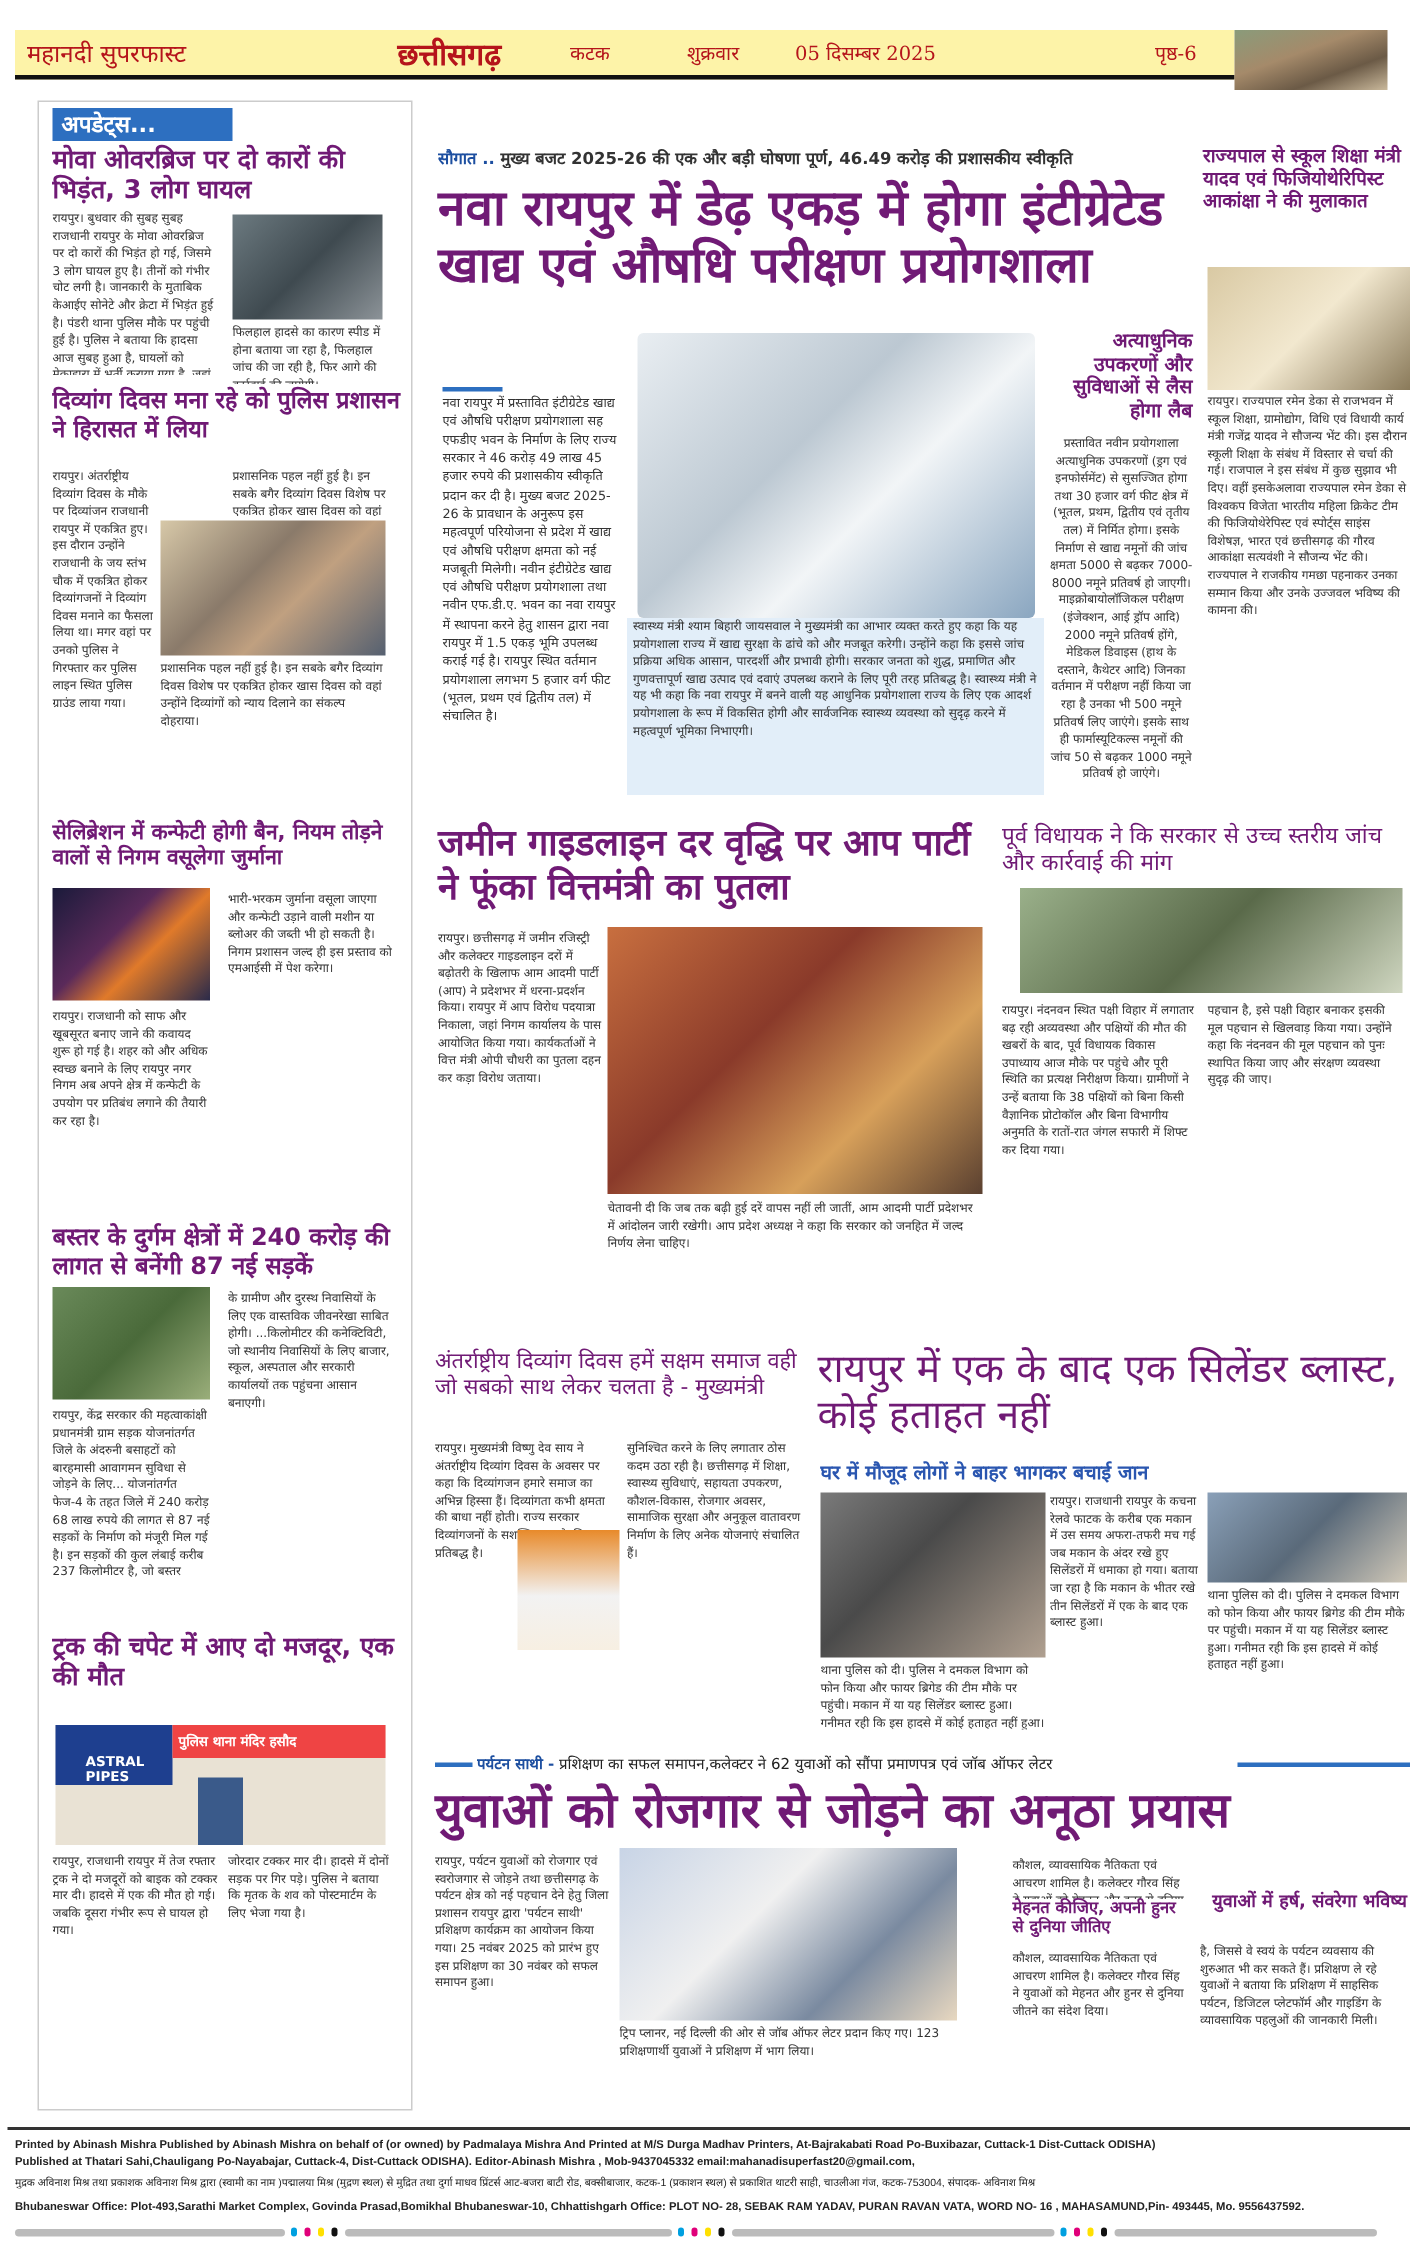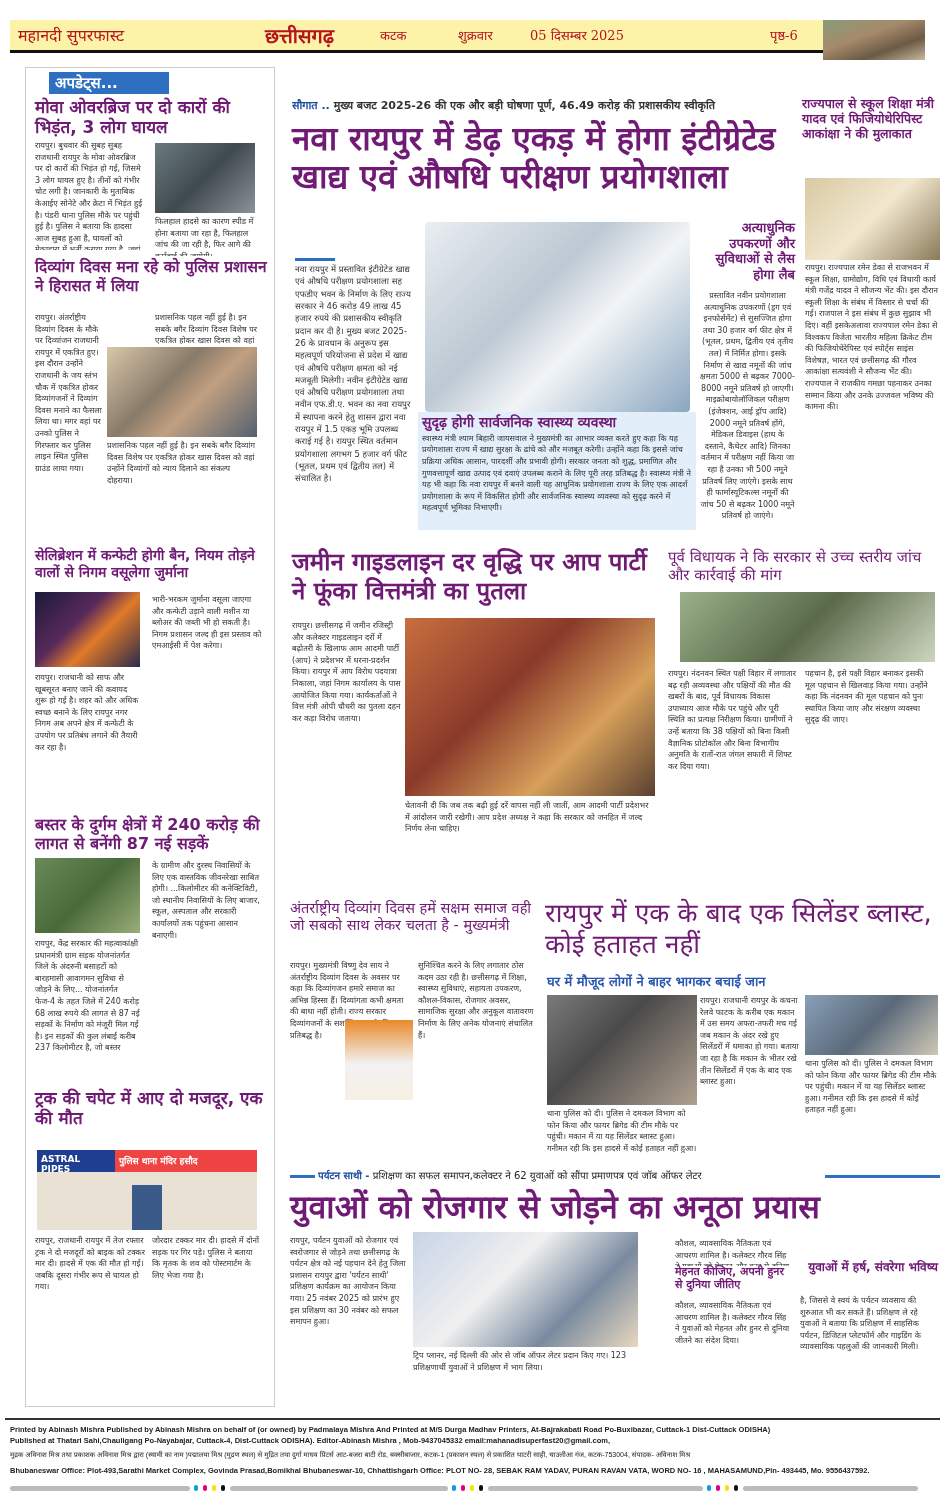--- a/index.html
+++ b/index.html
@@ -2,21 +2,21 @@
 <html><head>
 <meta charset="utf-8">
 <style>
   * { box-sizing: border-box; margin: 0; padding: 0; }
   body { width: 945px; height: 1499px; background: #fff; font-family: "DejaVu Sans", sans-serif; color: #222; position: relative; overflow: hidden; }
   .abs { position: absolute; }
   .masthead { left: 10px; top: 20px; width: 813px; height: 33px; background: #fdf3a8; border-bottom: 3px solid #111; display: flex; align-items: center; font-family: "DejaVu Serif", serif; color: #b5141b; }
   .masthead span { position: absolute; }
   .temple { left: 823px; top: 20px; width: 102px; height: 40px; background: linear-gradient(160deg, #8a9b7a, #a58a6a 40%, #6b5a46 70%, #c9b89b); }
   .col-left { left: 25px; top: 67px; width: 250px; height: 1340px; border: 1px solid #ccc; }
-  .updates-tag { left: 35px; top: 72px; width: 120px; height: 22px; background: #2d6fc0; color: #fff; font-weight: bold; font-size: 15px; padding-left: 6px; line-height: 22px; margin-left: 14px; }
+  .updates-tag { left: 35px; top: 72px; width: 120px; height: 22px; background: #2d6fc0; color: #fff; font-weight: bold; font-size: 15px; padding-left: 6px; line-height: 22px; }
   .hl { font-weight: bold; color: #701a75; line-height: 1.2; }
   .body-txt { font-size: 8px; line-height: 1.45; color: #333; overflow: hidden; }
   .photo { background: linear-gradient(135deg, #6c7a80, #3f4a50 50%, #8c9398); }
   .photo.warm { background: linear-gradient(135deg, #c86f3f, #8a3a2a 40%, #d7a05a 70%, #5a4030); }
   .photo.green { background: linear-gradient(135deg, #6a8a5a, #4a6a3a 50%, #9aae7a); }
   .photo.lab { background: linear-gradient(135deg, #e9eef2, #bcc8d2 40%, #f2f5f7 60%, #8aa6c0); }
   .photo.crowd { background: linear-gradient(135deg, #d7c8a8, #8a7a6a 40%, #c0a080 60%, #556070); }
   .photo.night { background: linear-gradient(135deg, #1a1a3a, #5a2a5a 40%, #e07a2a 60%, #2a2a4a); }
   .blue-txt { color: #1d4fa0; }
   .box-blue { background: #e2eef9; }
@@ -57,37 +57,36 @@
 <div class="abs body-txt" style="left:35px;top:672px;width:105px;height:130px;">रायपुर। राजधानी को साफ और खूबसूरत बनाए जाने की कवायद शुरू हो गई है। शहर को और अधिक स्वच्छ बनाने के लिए रायपुर नगर निगम अब अपने क्षेत्र में कन्फेटी के उपयोग पर प्रतिबंध लगाने की तैयारी कर रहा है।</div>
 <div class="abs body-txt" style="left:152px;top:594px;width:110px;height:210px;">भारी-भरकम जुर्माना वसूला जाएगा और कन्फेटी उड़ाने वाली मशीन या ब्लोअर की जब्ती भी हो सकती है। निगम प्रशासन जल्द ही इस प्रस्ताव को एमआईसी में पेश करेगा।</div>
 
 <div class="abs hl" style="left:35px;top:815px;width:235px;font-size:16px;">बस्तर के दुर्गम क्षेत्रों में 240 करोड़ की लागत से बनेंगी 87 नई सड़कें</div>
 <div class="abs photo green" style="left:35px;top:858px;width:105px;height:75px;"></div>
 <div class="abs body-txt" style="left:35px;top:938px;width:105px;height:140px;">रायपुर, केंद्र सरकार की महत्वाकांक्षी प्रधानमंत्री ग्राम सड़क योजनांतर्गत जिले के अंदरुनी बसाहटों को बारहमासी आवागमन सुविधा से जोड़ने के लिए... योजनांतर्गत फेज-4 के तहत जिले में 240 करोड़ 68 लाख रुपये की लागत से 87 नई सड़कों के निर्माण को मंजूरी मिल गई है। इन सड़कों की कुल लंबाई करीब 237 किलोमीटर है, जो बस्तर</div>
 <div class="abs body-txt" style="left:152px;top:860px;width:110px;height:218px;">के ग्रामीण और दुरस्थ निवासियों के लिए एक वास्तविक जीवनरेखा साबित होगी। ...किलोमीटर की कनेक्टिविटी, जो स्थानीय निवासियों के लिए बाजार, स्कूल, अस्पताल और सरकारी कार्यालयों तक पहुंचना आसान बनाएगी।</div>
 
 <div class="abs hl" style="left:35px;top:1088px;width:235px;font-size:17px;">ट्रक की चपेट में आए दो मजदूर, एक की मौत</div>
 <div class="abs" style="left:37px;top:1150px;width:220px;height:80px;background:#e9e2d4;">
-  <div style="position:absolute;left:0;top:0;width:78px;height:22px;background:#1e3f8f;color:#fff;font-size:9px;font-weight:bold;padding:4px;">ASTRAL PIPES</div>
+  <div style="position:absolute;left:0;top:0;width:78px;height:22px;background:#1e3f8f;color:#fff;font-size:9px;font-weight:bold;padding:20px;">ASTRAL PIPES</div>
   <div style="position:absolute;left:78px;top:0;width:142px;height:22px;background:#ef4444;color:#fff;font-size:9px;font-weight:bold;padding:4px;">पुलिस थाना मंदिर हसौद</div>
   <div style="position:absolute;left:95px;top:35px;width:30px;height:45px;background:#3a5a8a;"></div>
 </div>
 <div class="abs body-txt" style="left:35px;top:1235px;width:110px;height:170px;">रायपुर, राजधानी रायपुर में तेज रफ्तार ट्रक ने दो मजदूरों को बाइक को टक्कर मार दी। हादसे में एक की मौत हो गई। जबकि दूसरा गंभीर रूप से घायल हो गया।</div>
 <div class="abs body-txt" style="left:152px;top:1235px;width:110px;height:170px;">जोरदार टक्कर मार दी। हादसे में दोनों सड़क पर गिर पड़े। पुलिस ने बताया कि मृतक के शव को पोस्टमार्टम के लिए भेजा गया है।</div>
 
 <div class="abs" style="left:292px;top:97px;width:500px;font-size:11px;font-weight:bold;color:#333;white-space:nowrap;overflow:hidden;">
   <span class="blue-txt">सौगात ..</span>
   <span>मुख्य बजट 2025-26 की एक और बड़ी घोषणा पूर्ण, 46.49 करोड़ की प्रशासकीय स्वीकृति</span>
 </div>
 <div class="abs hl" style="left:292px;top:120px;width:500px;font-size:33px;line-height:1.15;">नवा रायपुर में डेढ़ एकड़ में होगा इंटीग्रेटेड खाद्य एवं औषधि परीक्षण प्रयोगशाला</div>
 <div class="abs rule" style="left:295px;top:258px;width:40px;"></div>
 <div class="abs body-txt" style="left:295px;top:263px;width:120px;height:280px;font-size:8.5px;">नवा रायपुर में प्रस्तावित इंटीग्रेटेड खाद्य एवं औषधि परीक्षण प्रयोगशाला सह एफडीए भवन के निर्माण के लिए राज्य सरकार ने 46 करोड़ 49 लाख 45 हजार रुपये की प्रशासकीय स्वीकृति प्रदान कर दी है। मुख्य बजट 2025-26 के प्रावधान के अनुरूप इस महत्वपूर्ण परियोजना से प्रदेश में खाद्य एवं औषधि परीक्षण क्षमता को नई मजबूती मिलेगी। नवीन इंटीग्रेटेड खाद्य एवं औषधि परीक्षण प्रयोगशाला तथा नवीन एफ.डी.ए. भवन का नवा रायपुर में स्थापना करने हेतु शासन द्वारा नवा रायपुर में 1.5 एकड़ भूमि उपलब्ध कराई गई है। रायपुर स्थित वर्तमान प्रयोगशाला लगभग 5 हजार वर्ग फीट (भूतल, प्रथम एवं द्वितीय तल) में संचालित है।</div>
 <div class="abs photo lab" style="left:425px;top:222px;width:265px;height:190px;border-radius:4px;"></div>
 <div class="abs box-blue" style="left:418px;top:412px;width:278px;height:118px;">
-  <div class="hl" style="font-size:14px;padding:2px 4px;">सुदृढ़ होगी सार्वजनिक स्वास्थ्य व्यवस्था</div>
   <div class="body-txt" style="padding:0 4px;height:92px;">स्वास्थ्य मंत्री श्याम बिहारी जायसवाल ने मुख्यमंत्री का आभार व्यक्त करते हुए कहा कि यह प्रयोगशाला राज्य में खाद्य सुरक्षा के ढांचे को और मजबूत करेगी। उन्होंने कहा कि इससे जांच प्रक्रिया अधिक आसान, पारदर्शी और प्रभावी होगी। सरकार जनता को शुद्ध, प्रमाणित और गुणवत्तापूर्ण खाद्य उत्पाद एवं दवाएं उपलब्ध कराने के लिए पूरी तरह प्रतिबद्ध है। स्वास्थ्य मंत्री ने यह भी कहा कि नवा रायपुर में बनने वाली यह आधुनिक प्रयोगशाला राज्य के लिए एक आदर्श प्रयोगशाला के रूप में विकसित होगी और सार्वजनिक स्वास्थ्य व्यवस्था को सुदृढ़ करने में महत्वपूर्ण भूमिका निभाएगी।</div>
 </div>
 <div class="abs hl" style="left:700px;top:220px;width:95px;font-size:13px;text-align:right;font-weight:bold;">अत्याधुनिक उपकरणों और सुविधाओं से लैस होगा लैब</div>
 <div class="abs body-txt" style="left:700px;top:290px;width:95px;height:245px;text-align:center;">प्रस्तावित नवीन प्रयोगशाला अत्याधुनिक उपकरणों (ड्रग एवं इनफोर्समेंट) से सुसज्जित होगा तथा 30 हजार वर्ग फीट क्षेत्र में (भूतल, प्रथम, द्वितीय एवं तृतीय तल) में निर्मित होगा। इसके निर्माण से खाद्य नमूनों की जांच क्षमता 5000 से बढ़कर 7000-8000 नमूने प्रतिवर्ष हो जाएगी। माइक्रोबायोलॉजिकल परीक्षण (इंजेक्शन, आई ड्रॉप आदि) 2000 नमूने प्रतिवर्ष होंगे, मेडिकल डिवाइस (हाथ के दस्ताने, कैथेटर आदि) जिनका वर्तमान में परीक्षण नहीं किया जा रहा है उनका भी 500 नमूने प्रतिवर्ष लिए जाएंगे। इसके साथ ही फार्मास्यूटिकल्स नमूनों की जांच 50 से बढ़कर 1000 नमूने प्रतिवर्ष हो जाएंगे।</div>
 
 <div class="abs hl" style="left:802px;top:96px;width:135px;font-size:12.5px;">राज्यपाल से स्कूल शिक्षा मंत्री यादव एवं फिजियोथेरिपिस्ट आकांक्षा ने की मुलाकात</div>
 <div class="abs" style="left:805px;top:178px;width:135px;height:82px;background:linear-gradient(135deg,#d9c9a3,#f2e8cf 50%,#8a7a5a);"></div>
 <div class="abs body-txt" style="left:805px;top:262px;width:135px;height:270px;">रायपुर। राज्यपाल रमेन डेका से राजभवन में स्कूल शिक्षा, ग्रामोद्योग, विधि एवं विधायी कार्य मंत्री गजेंद्र यादव ने सौजन्य भेंट की। इस दौरान स्कूली शिक्षा के संबंध में विस्तार से चर्चा की गई। राजपाल ने इस संबंध में कुछ सुझाव भी दिए। वहीं इसकेअलावा राज्यपाल रमेन डेका से विश्वकप विजेता भारतीय महिला क्रिकेट टीम की फिजियोथेरेपिस्ट एवं स्पोर्ट्स साइंस विशेषज्ञ, भारत एवं छत्तीसगढ़ की गौरव आकांक्षा सत्यवंशी ने सौजन्य भेंट की। राज्यपाल ने राजकीय गमछा पहनाकर उनका सम्मान किया और उनके उज्जवल भविष्य की कामना की।</div>
 
 <div class="abs hl" style="left:292px;top:548px;width:360px;font-size:24px;line-height:1.2;">जमीन गाइडलाइन दर वृद्धि पर आप पार्टी ने फूंका वित्तमंत्री का पुतला</div>

